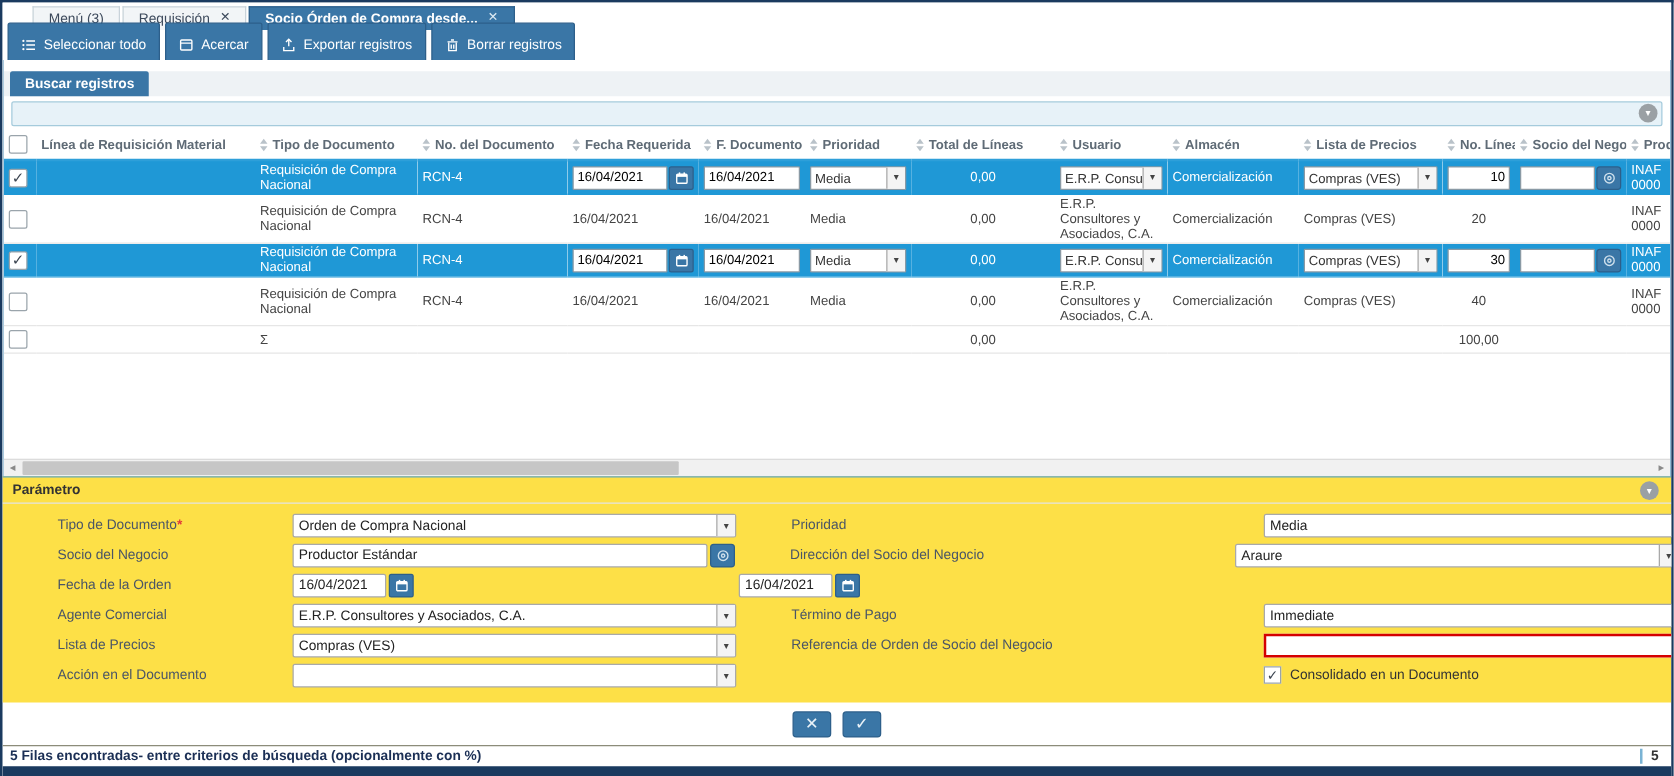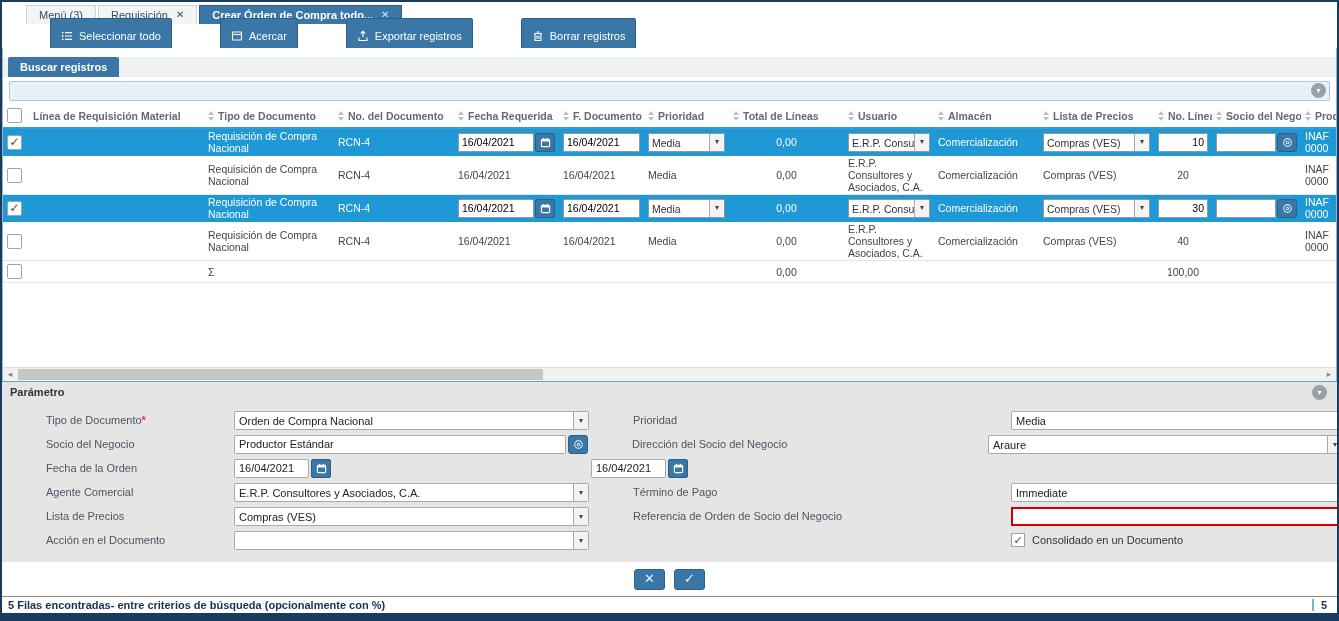--- a/index.html
+++ b/index.html
@@ -13,21 +13,21 @@
   .tabbar{ height:22px; background:#fff; display:flex; align-items:flex-end; padding-left:24px; gap:2px; flex:0 0 auto;}
   .tab{ height:19px; display:flex; align-items:center; gap:8px; padding:0 12px; background:#f2f5f7;
         border:1px solid #c9d3da; border-bottom:none; color:#3d4a5c; cursor:pointer; }
   .tab.active{ background:#3a76a6; border-color:#2d5f8a; color:#fff; font-weight:bold; }
   .tab-close{ font-size:10px; line-height:10px; }
   .tab.active .tab-close{ color:#dce9f2; }
 
   
   .toolbar{ height:24px; background:#fff; display:flex; align-items:center; gap:4px; padding:2px 4px; flex:0 0 auto;}
   .tbtn{ height:36px; display:flex; align-items:center; gap:6px; padding:0 10px; background:#3a76a6;
-         border:1px solid #2d5f8a; border-radius:2px; color:#fff; font-size:11px; cursor:pointer;margin-left:44px; }
+         border:1px solid #2d5f8a; border-radius:2px; color:#fff; font-size:11px; cursor:pointer; }
   .tbtn svg{ display:block; }
 
   
   .content{ flex:1 1 auto; display:flex; flex-direction:column; border-left:1px solid #8fb9d4;
             border-right:1px solid #8fb9d4; overflow:hidden; background:#fff;}
   .subtab-strip{ margin-top:9px; height:20px; background:#eef2f5; display:flex; align-items:flex-end; padding-left:5px; flex:0 0 auto;}
   .subtab{ height:20px; display:flex; align-items:center; padding:0 12px; background:#3a76a6; color:#fff;
            font-weight:bold; border-radius:2px 2px 0 0; cursor:pointer;text-align:center;}
   .search-row{ padding:4px 6px 3px 6px; flex:0 0 auto; }
   .search-wrap{ position:relative; height:20px; }
@@ -68,21 +68,21 @@
            display:flex; align-items:center; justify-content:center; cursor:pointer;}
   tr.sum-row td{ height:22px; border-top:1px solid #cfcfcf; }
   .filler{ flex:1 1 auto; }
   .hscroll{ flex:0 0 14px; background:#f1f1f1; border-top:1px solid #dcdcdc; position:relative; }
   .hs-arrow{ position:absolute; top:0; width:14px; height:13px; color:#8a8a8a; font-size:9px; line-height:13px;
              text-align:center; cursor:pointer;}
   .hs-left{ left:0; } .hs-right{ right:0; }
   .hs-thumb{ position:absolute; left:15px; top:1px; width:525px; height:11px; background:#c6c6c6; border-radius:1px; cursor:grab;}
 
   
-  .param{ flex:0 0 181px; border-top:1px solid #62a8c2; background:#e5e5e5; position:relative; }
+  .param{ flex:0 0 181px; border-top:1px solid #62a8c2; background:#fde047; position:relative; }
   .param-head{ height:21px; display:flex; align-items:center; padding:0 8px; border-bottom:1px solid #e3e3e3;
                font-weight:bold; color:#333; }
   .param-collapse{ position:absolute; right:10px; top:3px; width:15px; height:15px; border-radius:50%;
                    background:#9aa0a4; border:none; color:#fff; font-size:8px; line-height:14px; cursor:pointer;}
   .pform{ padding-top:5px; }
   .prow{ height:24px; display:flex; align-items:center; }
   .plbl{ width:188px; text-align:left; padding-right:6px; color:#4a5566; flex:0 0 auto; white-space:nowrap; overflow:hidden;margin-left:44px;}
   .plbl-r{ width:378px; }
   .req{ color:#e03a3a; font-weight:bold; }
   .pfield{ display:flex; align-items:center; gap:2px; }
@@ -114,21 +114,21 @@
 
   <div class="tabbar">
     <div class="tab">
       <span>Menú (3)</span>
     </div>
     <div class="tab">
       <span>Requisición</span>
       <span class="tab-close">✕</span>
     </div>
     <div class="tab active">
-      <span>Crear Órden de Compra todo...</span>
+      <span>Socio Órden de Compra desde...</span>
       <span class="tab-close">✕</span>
     </div>
   </div>
 
   <div class="toolbar">
     <button class="tbtn">
       <span>
           <svg width="12" height="12" viewBox="0 0 12 12">
             <g stroke="#fff" stroke-width="1.2" fill="#fff">
               <circle cx="1.7" cy="2.7" r="0.9" stroke="none"></circle>

